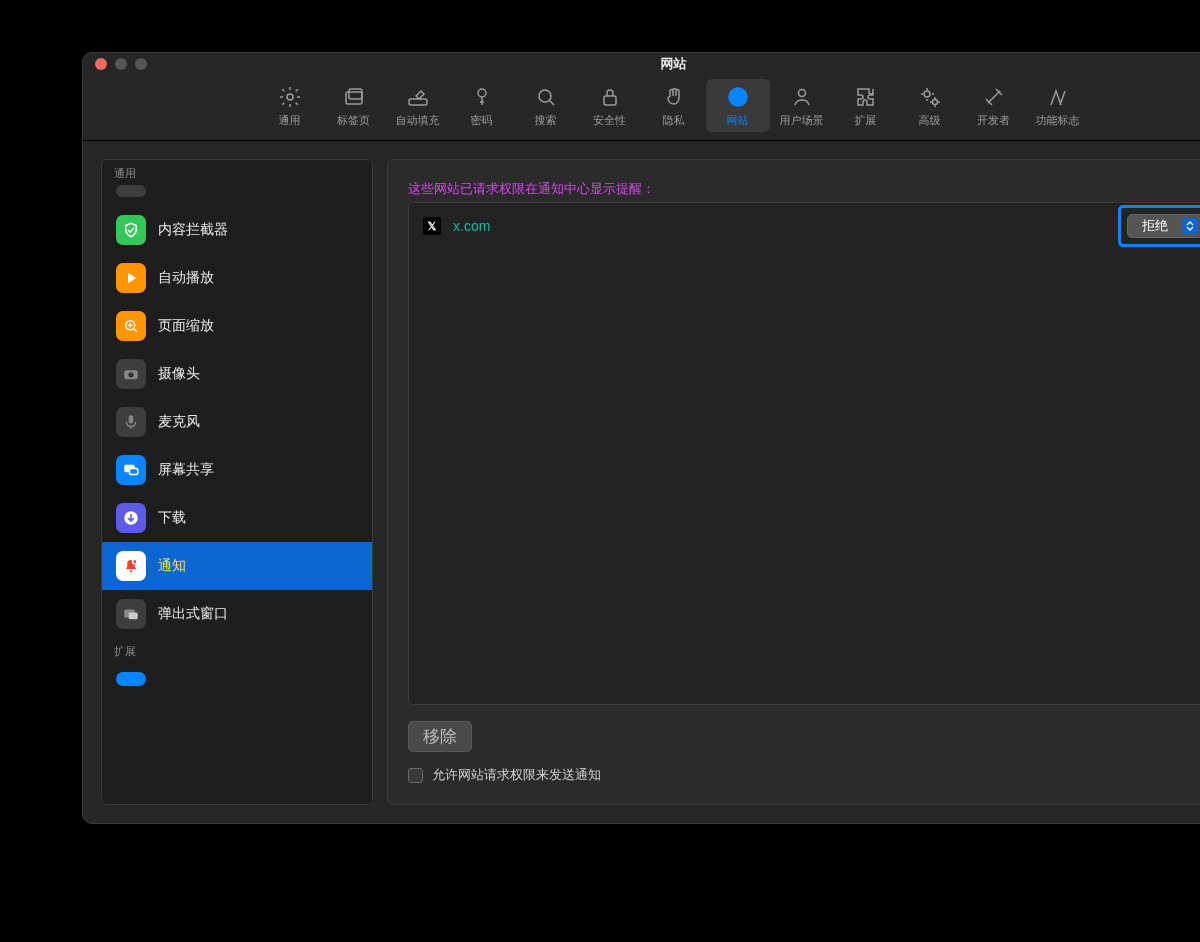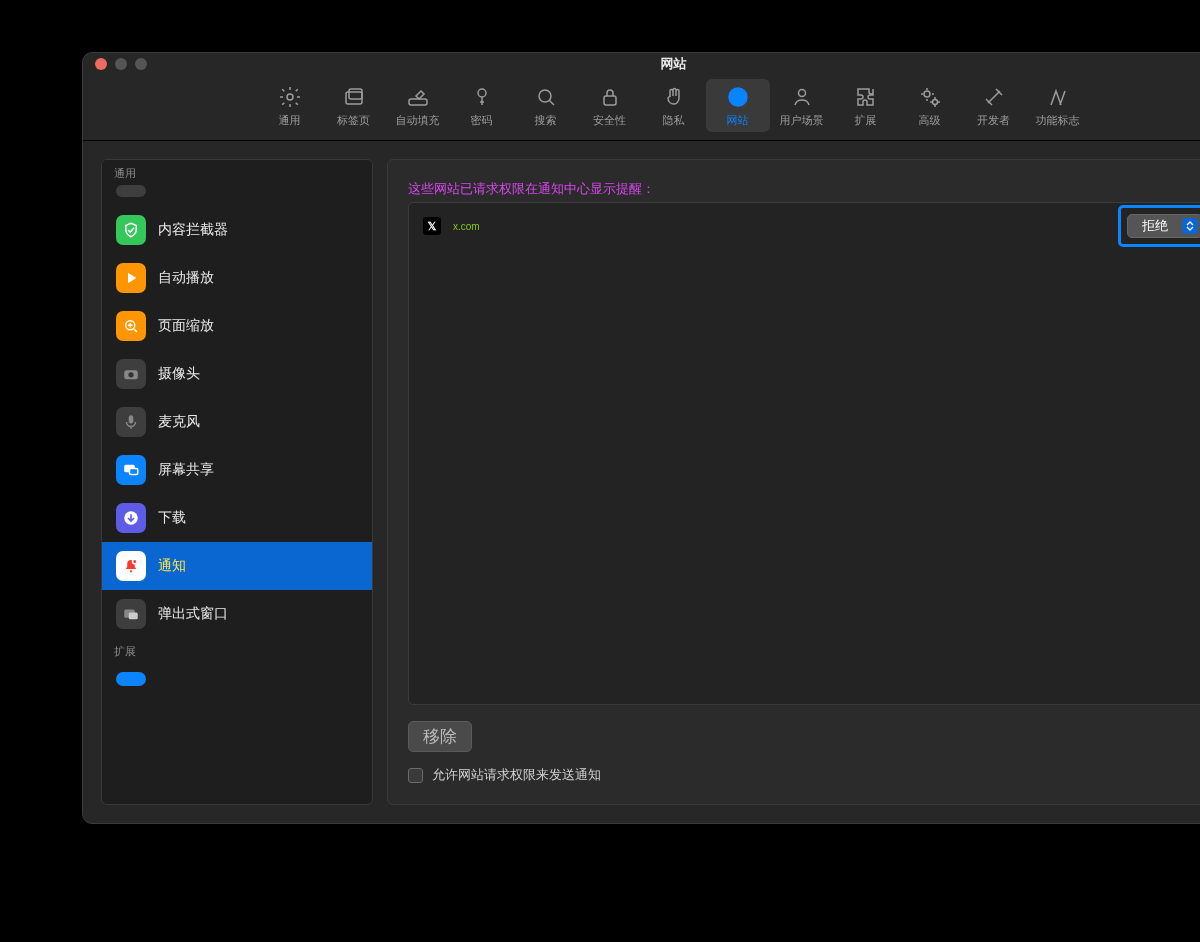--- a/index.html
+++ b/index.html
@@ -124,21 +124,21 @@
     gap: 12px;
   }
   .site-row.highlight {
     position: relative;
   }
   .favicon {
     width: 18px; height: 18px; background: #000; border-radius: 3px;
     display: flex; align-items: center; justify-content: center;
     color: #fff; font-weight: bold; font-size: 11px;
   }
-  .site-name { flex: none; font-size: 10px; color: #84cc16; }
+  .site-name { flex: none; font-size: 14px; color: #14b8a6; }
   .spacer { flex: 1; }
   .perm-wrap {
     border: 3px solid #0a84ff;
     border-radius: 5px;
     padding: 6px 14px 6px 6px;
     margin: -8px -10px -8px 0;
   }
   .perm-select {
     display: flex;
     align-items: center;

